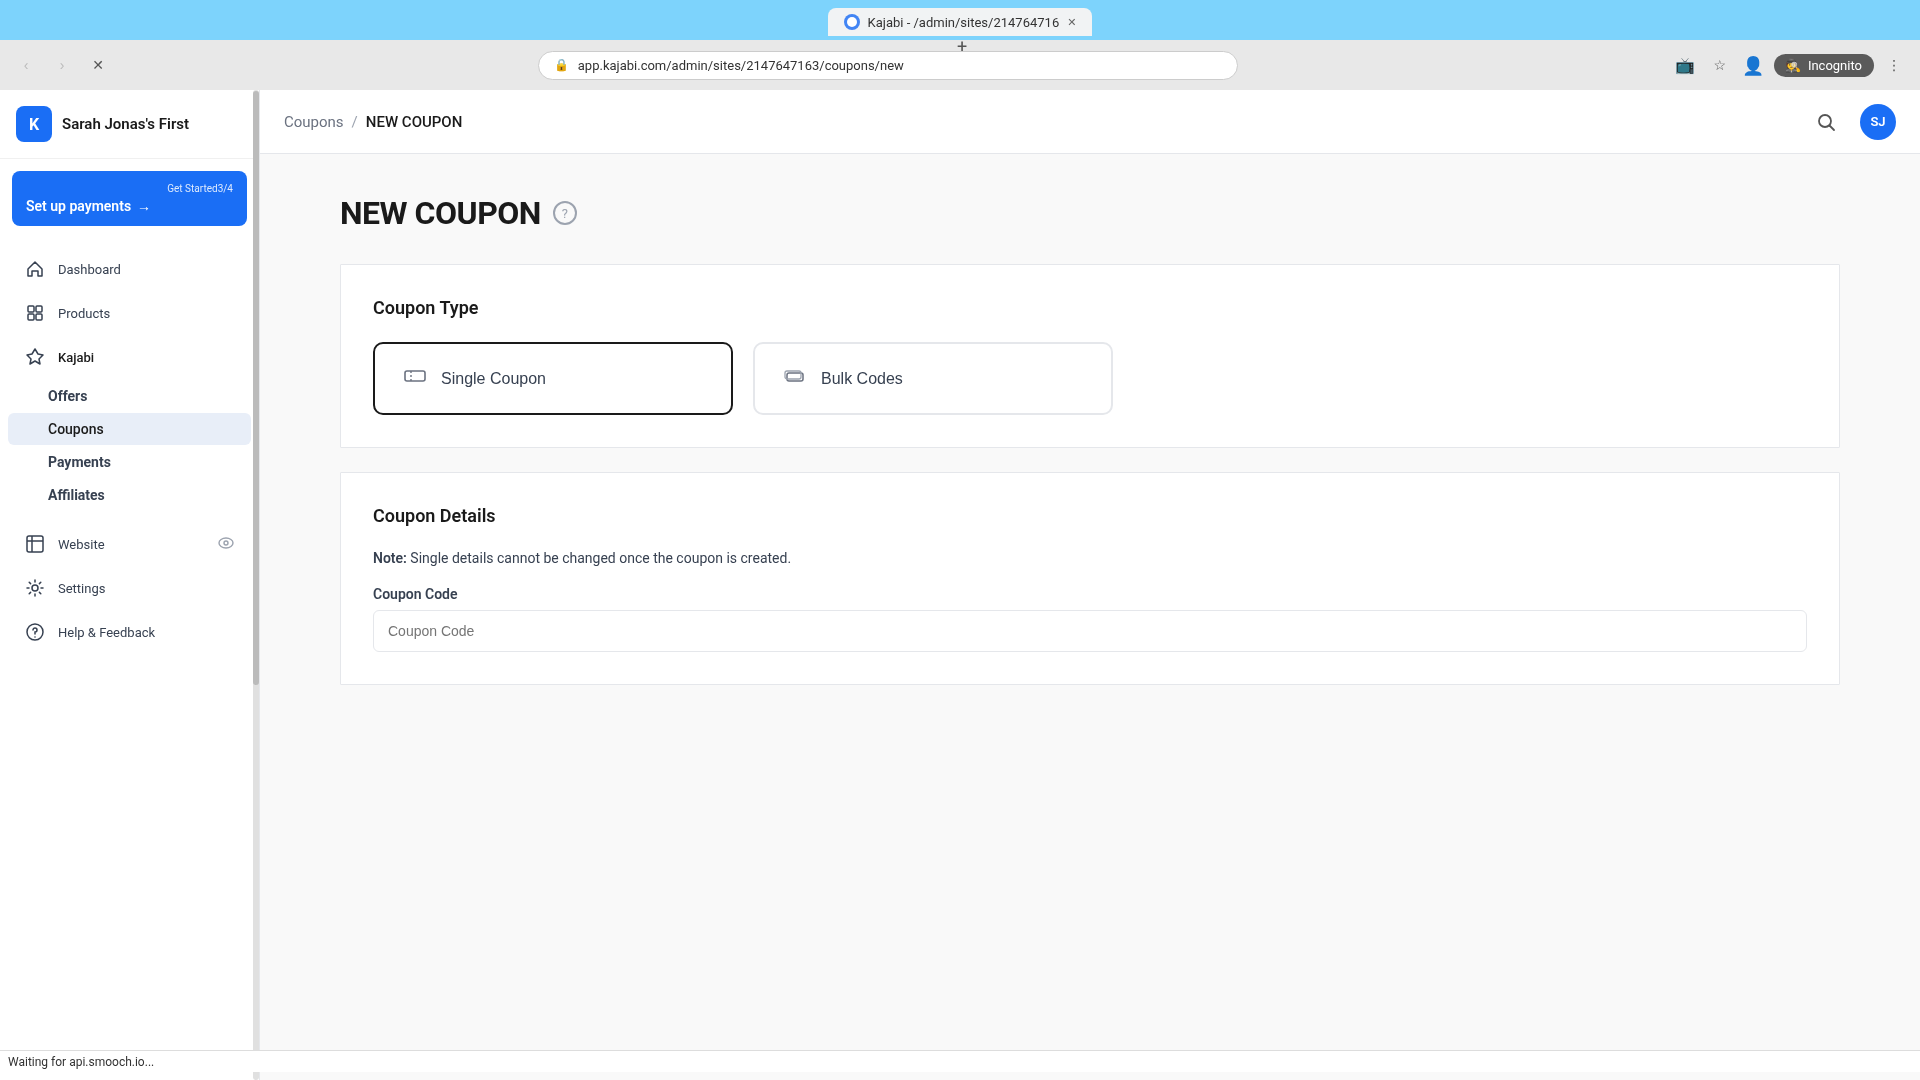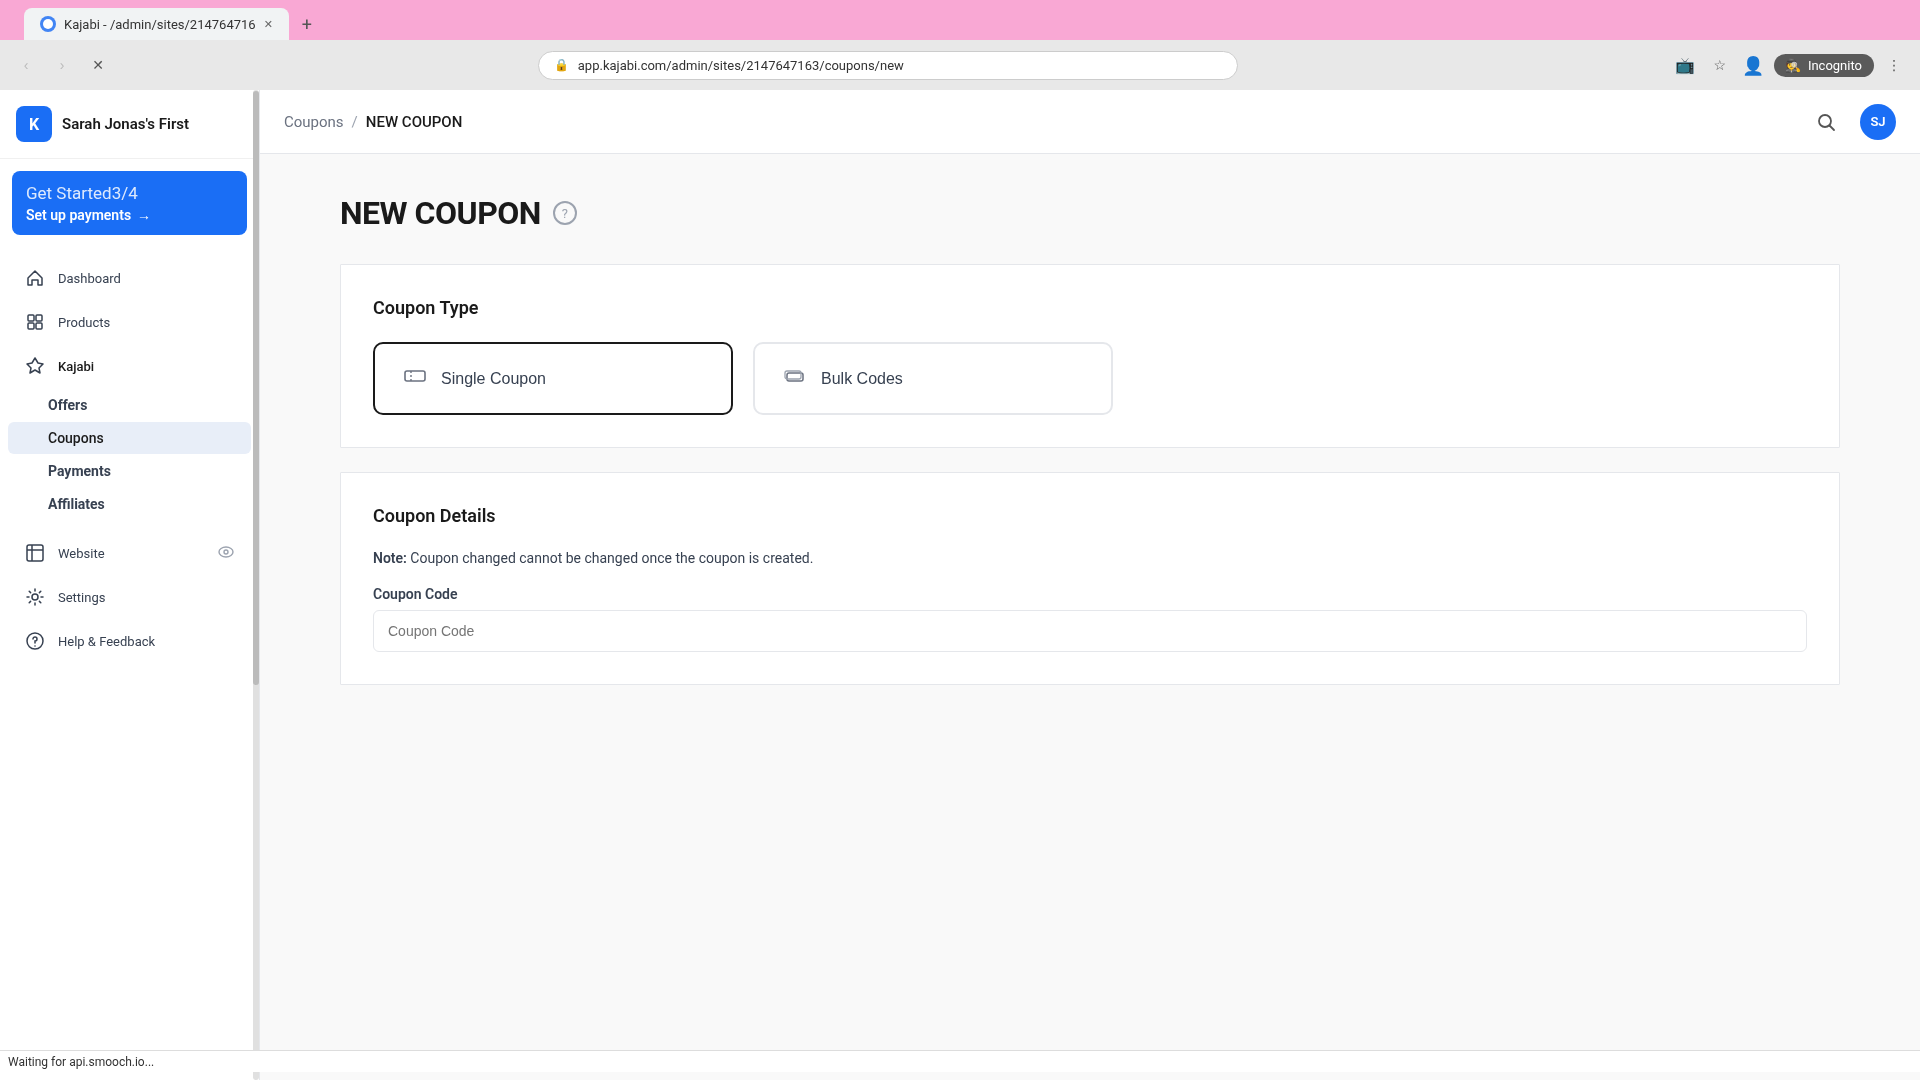--- a/index.html
+++ b/index.html
@@ -1,20 +1,20 @@
 <!DOCTYPE html>
 <html><head>
   <meta charset="utf-8">
   <style>
     * { box-sizing: border-box; margin: 0; padding: 0; }
     body { font-family: -apple-system, BlinkMacSystemFont, 'Segoe UI', Roboto, sans-serif; background: #f5f5f5; display: flex; flex-direction: column; height: 1080px; width: 1920px; overflow: hidden; }
 
     
     .browser-chrome { background: #e8e8e8; height: 90px; flex-shrink: 0; }
-    .browser-tab-bar { display: flex; align-items: center; padding: 8px 8px 0 24px; background: #f9a8d4; height: 40px; }
+    .browser-tab-bar { display: flex; align-items: center; padding: 8px 8px 0 8px; background: #7dd3fc; height: 40px; flex-direction: column; }
     .browser-tab { display: flex; align-items: center; background: #f1f3f4; border-radius: 8px 8px 0 0; padding: 6px 16px; font-size: 13px; color: #333; gap: 8px; min-width: 200px; height: 32px; }
     .browser-tab .favicon { width: 16px; height: 16px; border-radius: 50%; background: #4285f4; display: flex; align-items: center; justify-content: center; }
     .browser-tab .close-tab { margin-left: auto; color: #666; font-size: 11px; cursor: pointer; }
     .browser-new-tab { margin-left: 4px; width: 28px; height: 28px; border-radius: 50%; display: flex; align-items: center; justify-content: center; color: #555; font-size: 18px; cursor: pointer; }
     .browser-toolbar { display: flex; align-items: center; padding: 6px 12px; gap: 8px; background: #e8e8e8; height: 50px; }
     .browser-nav-btn { width: 28px; height: 28px; border-radius: 50%; display: flex; align-items: center; justify-content: center; color: #555; font-size: 14px; cursor: pointer; border: none; background: none; }
     .browser-nav-btn.disabled { color: #bbb; cursor: default; }
     .browser-address-bar { flex: 1; background: white; border-radius: 20px; padding: 6px 16px; font-size: 14px; color: #333; display: flex; align-items: center; gap: 8px; border: 1px solid #ccc; max-width: 700px; margin: 0 auto; }
     .browser-address-bar .lock-icon { color: #555; font-size: 12px; }
     .browser-toolbar-right { display: flex; align-items: center; gap: 6px; margin-left: 8px; }
@@ -24,21 +24,21 @@
 
     
     .app { display: flex; flex: 1; height: calc(1080px - 90px); }
 
     
     .sidebar { width: 260px; background: white; border-right: 1px solid #e5e7eb; display: flex; flex-direction: column; overflow: hidden; flex-shrink: 0; position: relative; }
     .sidebar-header { padding: 16px; display: flex; align-items: center; gap: 10px; border-bottom: 1px solid #f0f0f0; }
     .sidebar-logo { width: 36px; height: 36px; background: #1a6ef5; border-radius: 8px; display: flex; align-items: center; justify-content: center; color: white; font-weight: bold; font-size: 16px; }
     .sidebar-title { font-size: 15px; font-weight: 600; color: #1a1a1a; }
     .get-started-banner { background: #1a6ef5; color: white; margin: 12px; border-radius: 8px; padding: 12px 14px; cursor: pointer; }
-    .get-started-label { font-size: 17px; opacity: 0.85; display: flex; justify-content: flex-start; }
+    .get-started-label { font-size: 10px; opacity: 0.85; display: flex; justify-content: flex-end; }
     .get-started-action { display: flex; align-items: center; gap: 6px; font-size: 14px; font-weight: 600; margin-top: 4px; }
     .sidebar-nav { flex: 1; padding: 8px 0; overflow-y: auto; }
     .nav-item { display: flex; align-items: center; gap: 12px; padding: 10px 16px; cursor: pointer; color: #374151; font-size: 13px; border-radius: 6px; margin: 2px 8px; }
     .nav-item.active { color: #1a1a1a; font-weight: 500; }
     .nav-item .nav-icon { width: 22px; height: 22px; display: flex; align-items: center; justify-content: center; flex-shrink: 0; }
     .nav-sub-item { padding: 8px 16px 8px 40px; cursor: pointer; color: #374151; font-size: 14px; border-radius: 6px; margin: 1px 8px; font-weight: bold; }
     .nav-sub-item.active { background: #e8eef8; color: #1a1a1a; font-weight: 500; }
     .sidebar-scrollbar { position: absolute; right: 0; top: 0; bottom: 0; width: 6px; background: #e0e0e0; border-radius: 3px; }
     .sidebar-scrollbar-thumb { width: 100%; height: 60%; background: #bbb; border-radius: 3px; margin-top: 20%; }
 
@@ -267,21 +267,21 @@
                 </svg>
             </span>
             <span>Bulk Codes</span>
           </button>
         </div>
       </div>
 
       <div class="card">
         <div class="section-title">Coupon Details</div>
         <p class="note-text">
-          <strong>Note:</strong><span> Coupon changed cannot be changed once the coupon is created.</span>
+          <strong>Note:</strong><span> Single details cannot be changed once the coupon is created.</span>
         </p>
         <div class="field-label">Coupon Code</div>
         <input type="text" class="text-input" placeholder="Coupon Code" style="">
       </div>
 
 
     </div>
   </div>
 </div>
 

